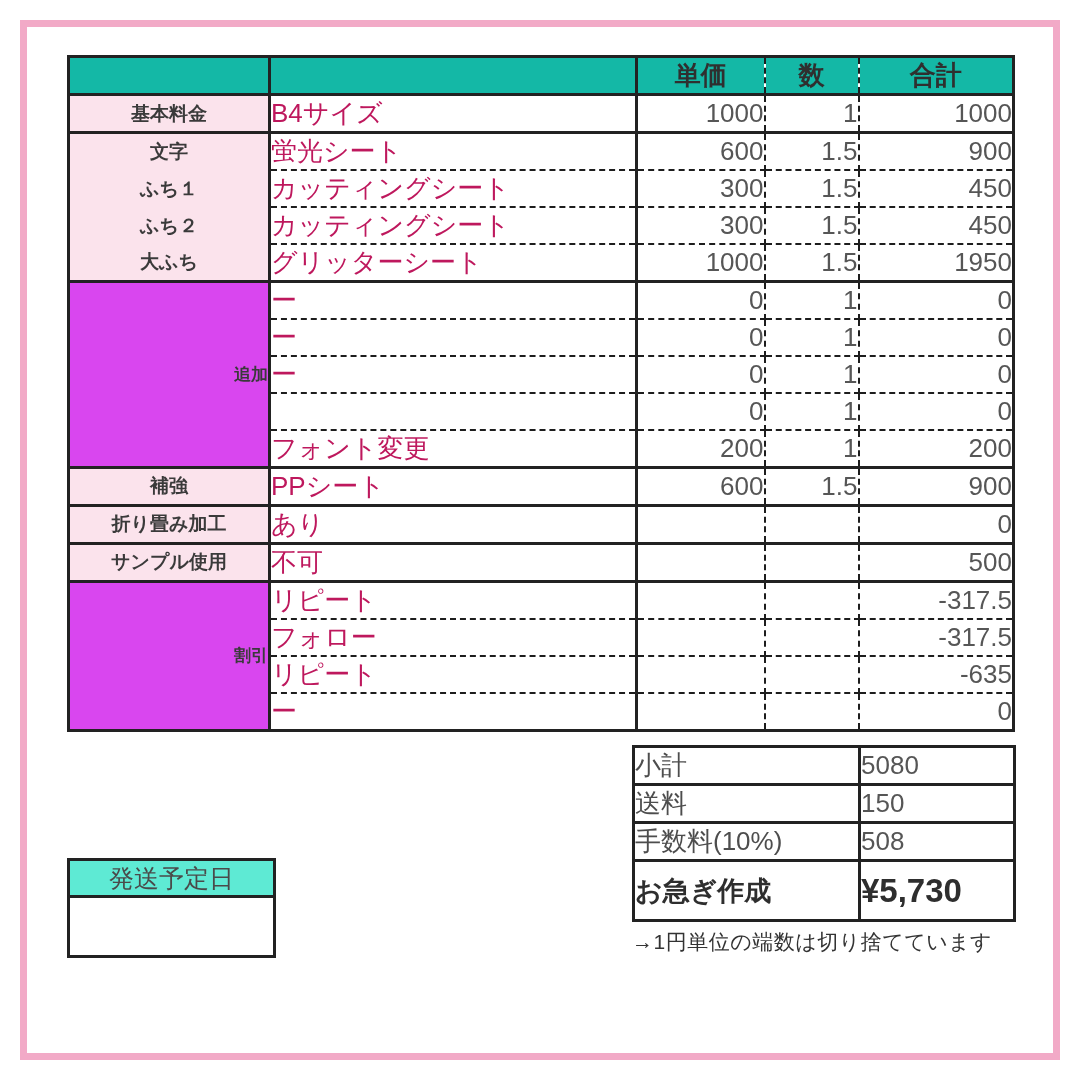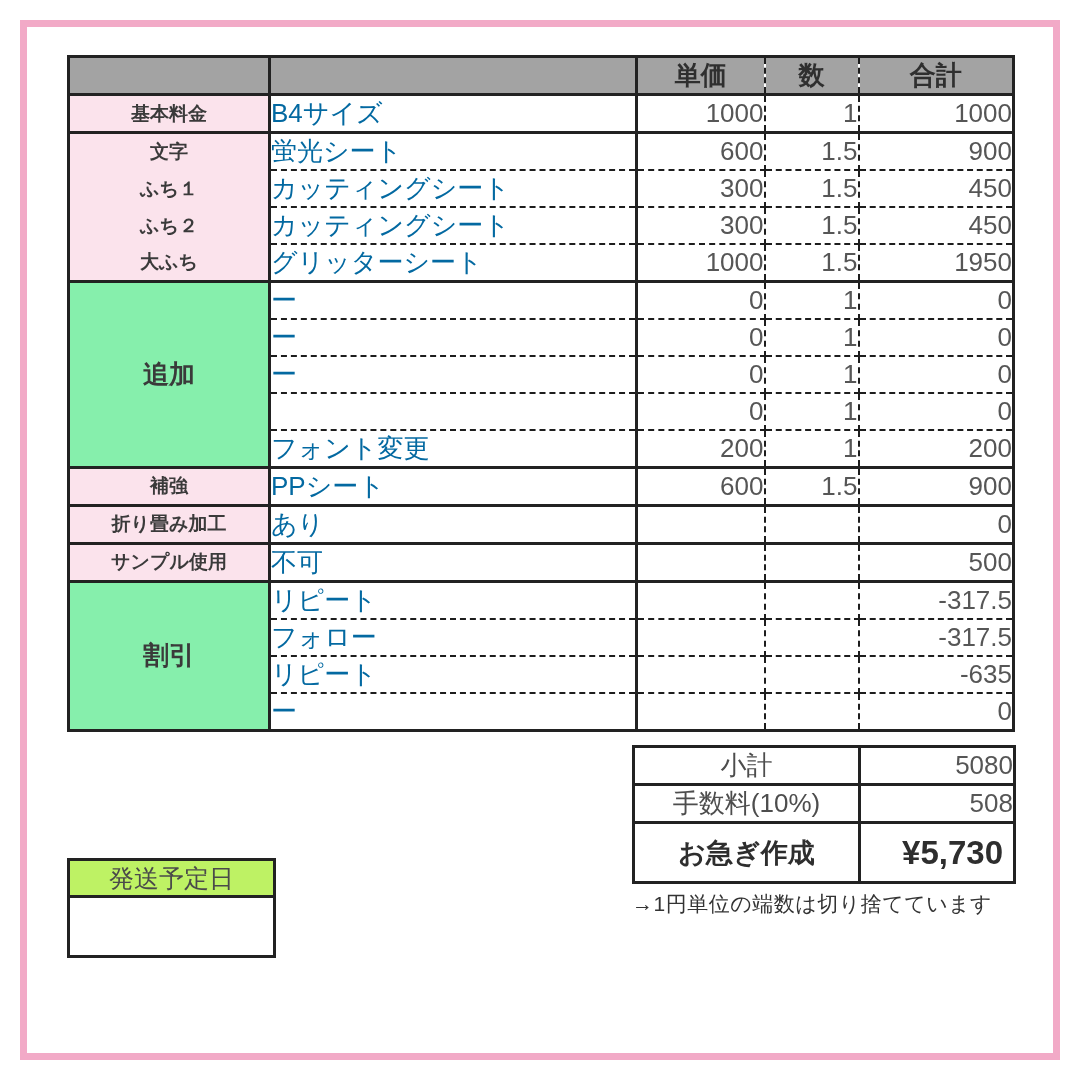--- a/index.html
+++ b/index.html
@@ -16,68 +16,68 @@
   table.main{
     border-collapse:collapse;table-layout:fixed;background:#fff;
     border:3px solid #222222;
   }
   table.main th,table.main td{
     padding:0;overflow:hidden;white-space:nowrap;vertical-align:middle;
   }
   table.main thead tr{height:38px;}
   table.main tbody tr{height:36.6px;}
   .main th{
-    background:#a3a3a3;color:#2f2f2f;font-size:26px;font-weight:bold;
+    background:#14b8a6;color:#2f2f2f;font-size:26px;font-weight:bold;
     border-bottom:3px solid #222222;text-align:center;
   }
   .h1,.h2{border-right:3px solid #222222;}
   .h3,.h4{border-right:2px dashed #1d1d1d;}
   .lc{
     background:#fbe3ec;border-right:3px solid #222222;font-weight:bold;
     text-align:center;color:#3a3a3a;font-size:19px;
   }
   .sp{
-    background:#86efac;border-right:3px solid #222222;font-weight:bold;
-    text-align:center;color:#3a3a3a;font-size:26px;vertical-align:middle;
+    background:#d946ef;border-right:3px solid #222222;font-weight:bold;
+    text-align:right;color:#3a3a3a;font-size:17px;vertical-align:middle;
     border-bottom:3px solid #222222;
   }
   .dc{
     border-right:3px solid #222222;text-align:left;padding-left:9px;
-    color:#0369a1;font-size:26px;
+    color:#be185d;font-size:26px;
   }
   .uc,.qc{
     text-align:right;padding-right:8px;color:#565656;font-size:26px;
     border-right:2px dashed #1d1d1d;
   }
   .tc{text-align:right;padding-right:8px;color:#565656;font-size:26px;}
   tr.sec > td{border-bottom:3px solid #222222;}
   tr.dash > td.dc,tr.dash > td.uc,tr.dash > td.qc,tr.dash > td.tc{
     border-bottom:2px dashed #1d1d1d;
   }
   
   .summary-wrap{position:absolute;left:632px;top:745px;width:381px;}
   table.summary{
     border-collapse:collapse;table-layout:fixed;width:381px;background:#fff;
     border:3px solid #222222;
   }
   table.summary td{border:3px solid #222222;padding:0;white-space:nowrap;overflow:hidden;vertical-align:middle;}
   table.summary tr{height:37.5px;}
   table.summary tr.total{height:60px;}
-  .sl{text-align:center;color:#4d4d4d;font-size:26px;}
-  .sv{text-align:right;padding-right:9px;color:#565656;font-size:26px;}
+  .sl{text-align:left;color:#4d4d4d;font-size:26px;}
+  .sv{text-align:left;padding-right:9px;color:#565656;font-size:26px;}
   tr.total .sl{font-weight:bold;color:#2e2e2e;font-size:27px;}
   tr.total .sv{font-weight:bold;color:#2e2e2e;font-size:33px;padding-right:10px;}
   .note{
     margin-top:6px;color:#333333;font-size:21px;
     letter-spacing:0.5px;
   }
   
   .ship{position:absolute;left:67px;top:858px;width:203px;border:3px solid #222222;background:#fff;}
   .ship-head{
-    height:34px;background:#bef264;border-bottom:3px solid #222222;
+    height:34px;background:#5eead4;border-bottom:3px solid #222222;
     display:flex;align-items:center;justify-content:center;
     color:#4a4a4a;font-size:25px;
   }
   .ship-body{height:57px;background:#ffffff;}
 </style>
 </head>
 <body>
 
 <div class="canvas">
   <div class="frame"></div>
@@ -222,20 +222,24 @@
       <colgroup>
           <col style="width:226px">
           <col style="width:155px">
         </colgroup>
       <tbody>
         <tr>
           <td class="sl">小計</td>
           <td class="sv">5080</td>
         </tr>
         <tr>
+          <td class="sl">送料</td>
+          <td class="sv">150</td>
+        </tr>
+        <tr>
           <td class="sl">手数料(10%)</td>
           <td class="sv">508</td>
         </tr>
         <tr class="total">
           <td class="sl">お急ぎ作成</td>
           <td class="sv">¥5,730</td>
         </tr>
       </tbody>
     </table>
     <div class="note">→1円単位の端数は切り捨てています</div>

